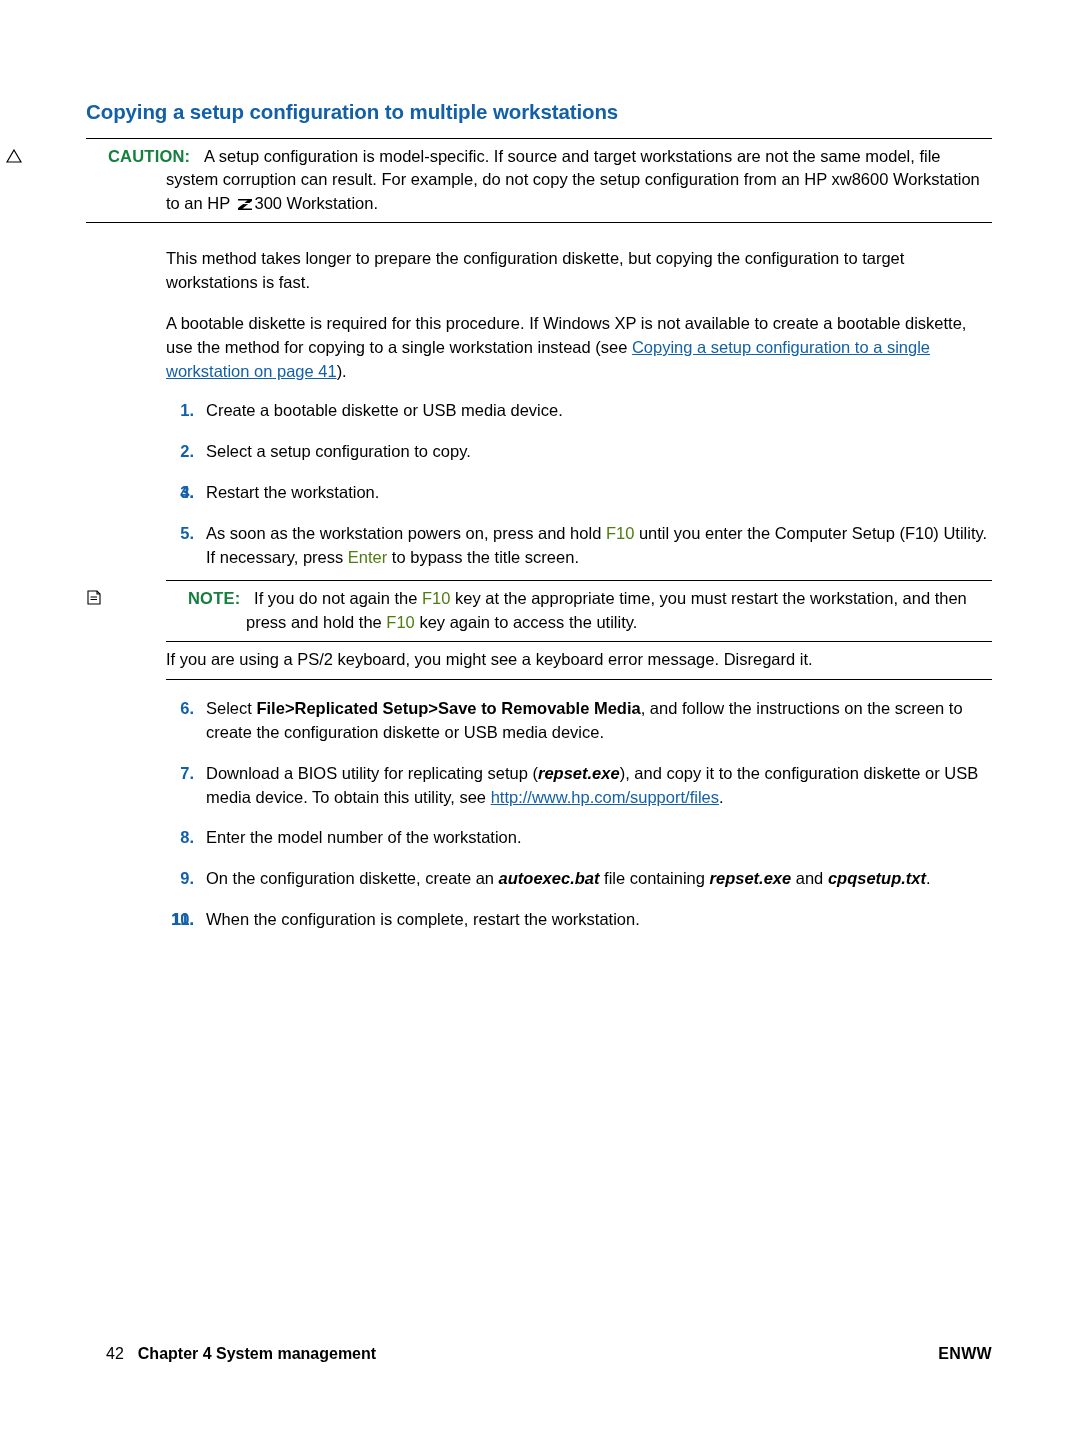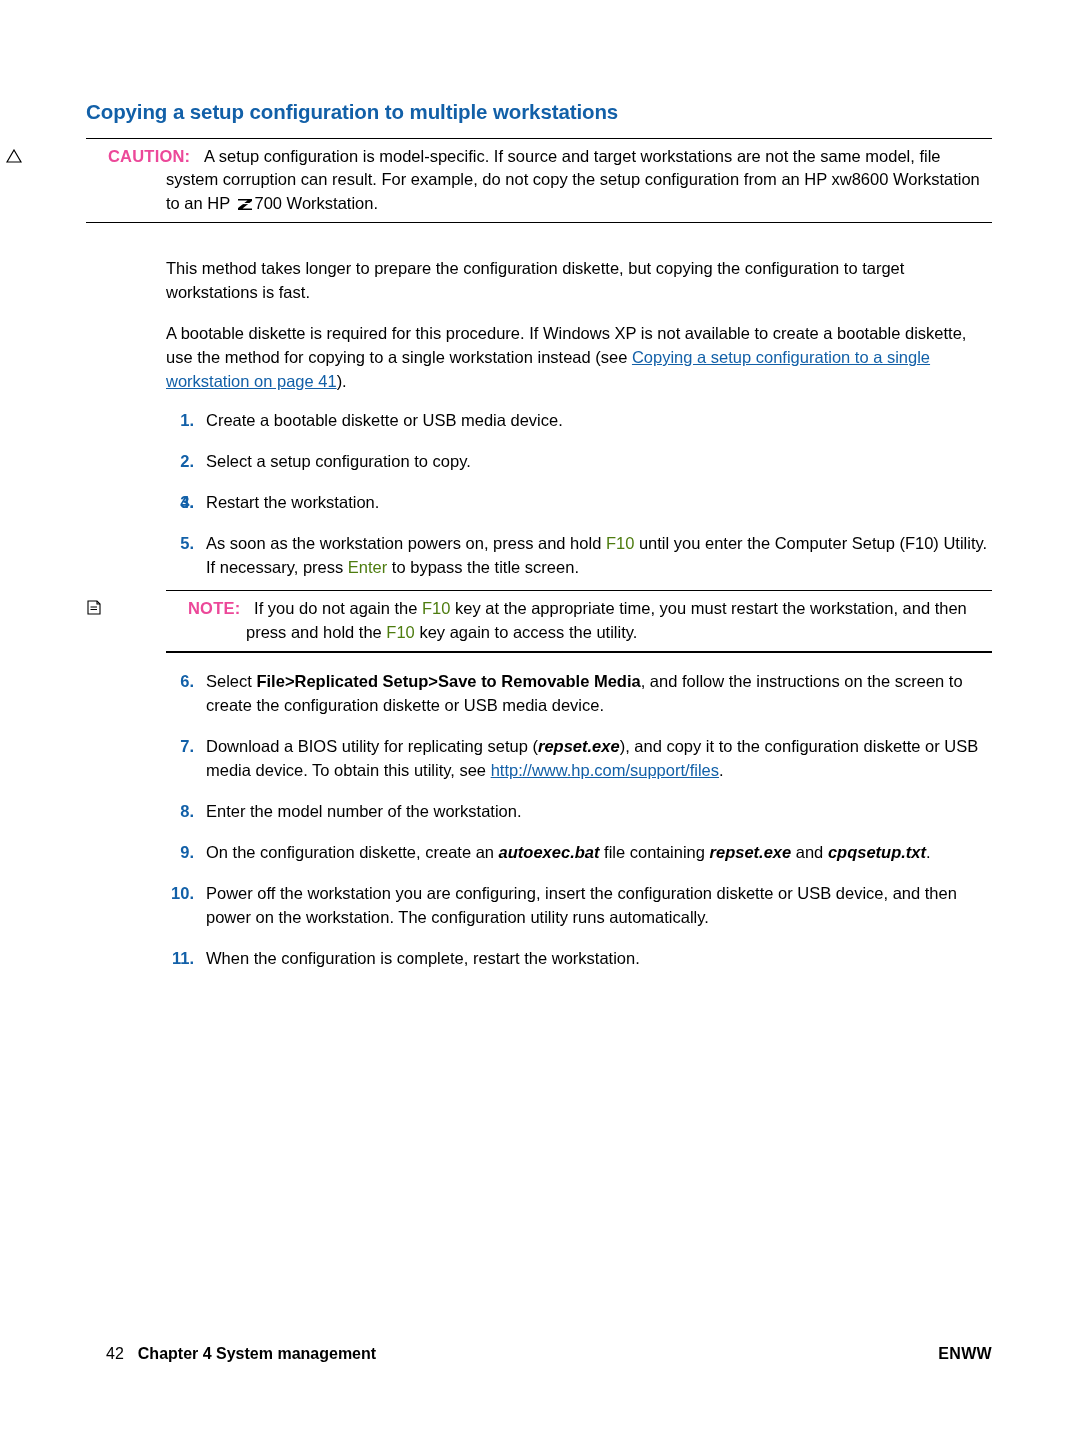--- a/index.html
+++ b/index.html
@@ -51,39 +51,39 @@
     padding: 6px 0 7px 0;
     font-size: 16.5px;
     line-height: 1.42;
   }
   .admon .body .ind {
     display: block;
     padding-left: 80px;
     text-indent: -80px;
   }
   .admon-label {
-    color: #ec4899;
+    color: #15803d;
     font-weight: bold;
     letter-spacing: 0.2px;
   }
   .admon-icon {
     display: inline-block;
     width: 22px;
     text-align: left;
     vertical-align: baseline;
   }
   .admon-icon svg { vertical-align: -1px; }
 
   p.para {
     font-size: 16.5px;
     line-height: 1.45;
     margin: 17px 0 0 0;
     padding-left: 80px;
   }
-  p.para.first { margin-top: 34px; }
+  p.para.first { margin-top: 24px; }
 
   a.xref {
     color: #1260a8;
     text-decoration: underline;
   }
   .kbd {
     color: #4d7c0f;
   }
   .bold { font-weight: bold; }
   .ital { font-style: italic; font-weight: bold; }
@@ -167,21 +167,21 @@
       <div class="rule"></div>
       <div class="body">
         <span class="ind">
           <span class="admon-icon">
             <svg width="16" height="14" viewBox="0 0 16 14">
                 <polygon points="8,1 15,13 1,13" fill="none" stroke="#000" stroke-width="1.2"></polygon>
               </svg>
           </span><span class="admon-label">CAUTION:</span>&nbsp;&nbsp;&nbsp;<span>A setup configuration is model-specific. If source and target workstations are not the same model, file system corruption can result. For example, do not copy the setup configuration from an HP xw8600 Workstation to an HP </span><span class="zlogo"><svg width="20" height="14" viewBox="0 0 20 14">
                 <polygon points="3,2 17,2 17,4 7.5,11.5 17,11.5 17,13 3,13 3,11 12.5,3.6 3,3.6" fill="#000"></polygon>
                 <rect x="1.5" y="6" width="17" height="1.1" fill="#fff"></rect>
-              </svg></span><span>700 Workstation.</span>
+              </svg></span><span>300 Workstation.</span>
         </span>
       </div>
       <div class="rule"></div>
     </div>
 
     <p class="para first">This method takes longer to prepare the configuration diskette, but copying the configuration to target workstations is fast.</p>
 
     <p class="para"><span>A bootable diskette is required for this procedure. If Windows XP is not available to create a bootable diskette, use the method for copying to a single workstation instead (see </span><a class="xref" href="#">Copying a setup configuration to a single workstation on page 41</a><span>).</span></p>
 
     <ol class="steps">
@@ -218,20 +218,23 @@
                 <svg width="16" height="15" viewBox="0 0 16 15">
                     <path d="M2,1 L11,1 L14,4 L14,14 L2,14 Z" fill="none" stroke="#000" stroke-width="1.1"></path>
                     <path d="M11,1 L11,4 L14,4" fill="none" stroke="#000" stroke-width="1.1"></path>
                     <line x1="4.5" y1="7" x2="11" y2="7" stroke="#000" stroke-width="1"></line>
                     <line x1="4.5" y1="9.5" x2="11" y2="9.5" stroke="#000" stroke-width="1"></line>
                   </svg>
               </span><span class="admon-label">NOTE:</span>&nbsp;&nbsp;&nbsp;<span>If you do not again the </span><span class="kbd">F10</span><span> key at the appropriate time, you must restart the workstation, and then press and hold the </span><span class="kbd">F10</span><span> key again to access the utility.</span>
             </span>
           </div>
           <div class="rule"></div>
+          <div class="body">
+            <span class="ind" style="padding-left:0;text-indent:0;">If you are using a PS/2 keyboard, you might see a keyboard error message. Disregard it.</span>
+          </div>
           <div class="rule"></div>
         </div>
       </li>
 
       <li>
         <span class="num">6.</span>
         <span>Select </span><span class="bold">File&gt;Replicated Setup&gt;Save to Removable Media</span><span>, and follow the instructions on the screen to create the configuration diskette or USB media device.</span>
       </li>
 
       <li>
@@ -244,21 +247,20 @@
         <span>Enter the model number of the workstation.</span>
       </li>
 
       <li>
         <span class="num">9.</span>
         <span>On the configuration diskette, create an </span><span class="ital">autoexec.bat</span><span> file containing </span><span class="ital">repset.exe</span><span> and </span><span class="ital">cpqsetup.txt</span><span>.</span>
       </li>
 
       <li>
         <span class="num">10.</span>
-        <span>Power off the workstation you are configuring, insert the configuration diskette or USB device, and then power on the workstation. The configuration utility runs automatically.</span>
       </li>
 
       <li>
         <span class="num">11.</span>
         <span>When the configuration is complete, restart the workstation.</span>
       </li>
 
     </ol>
   </div>
 

